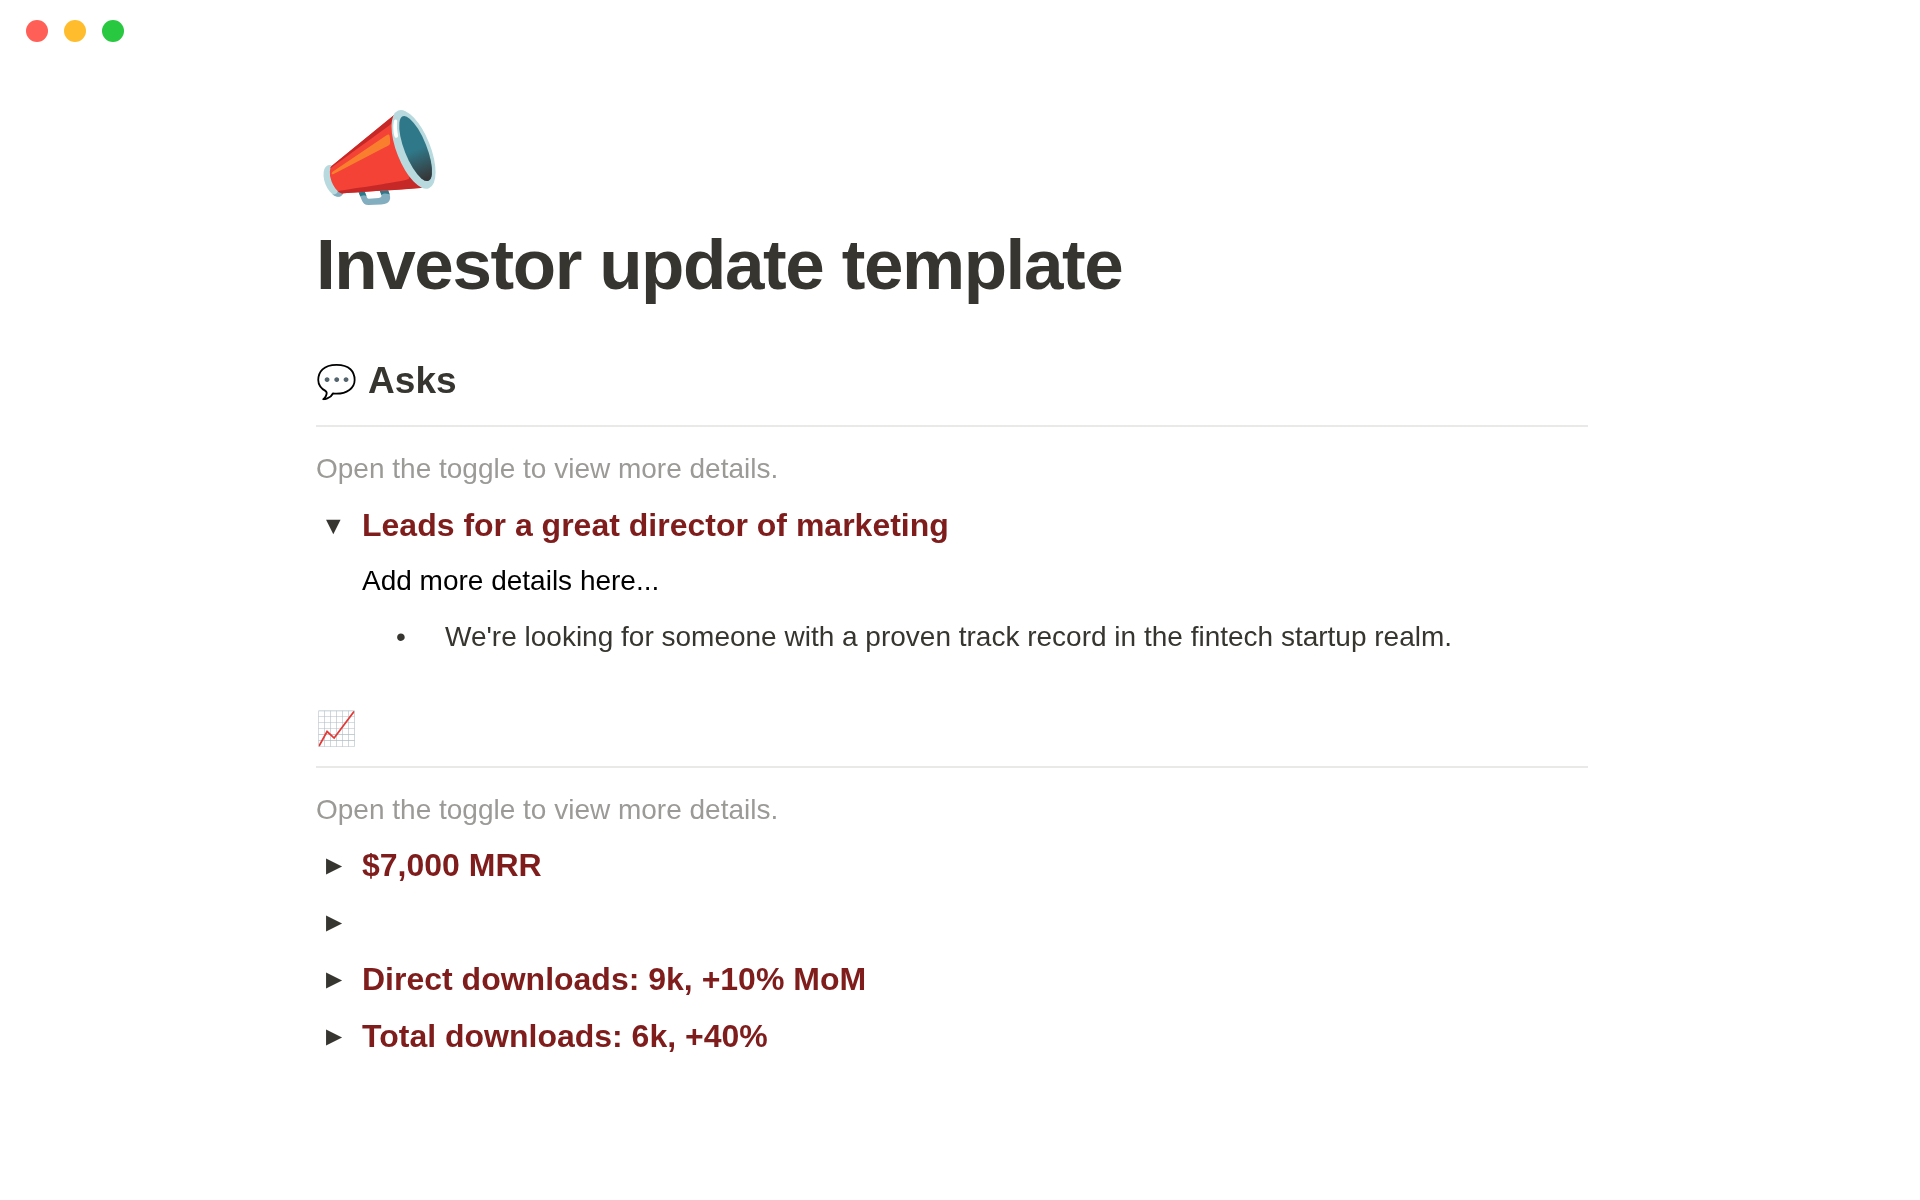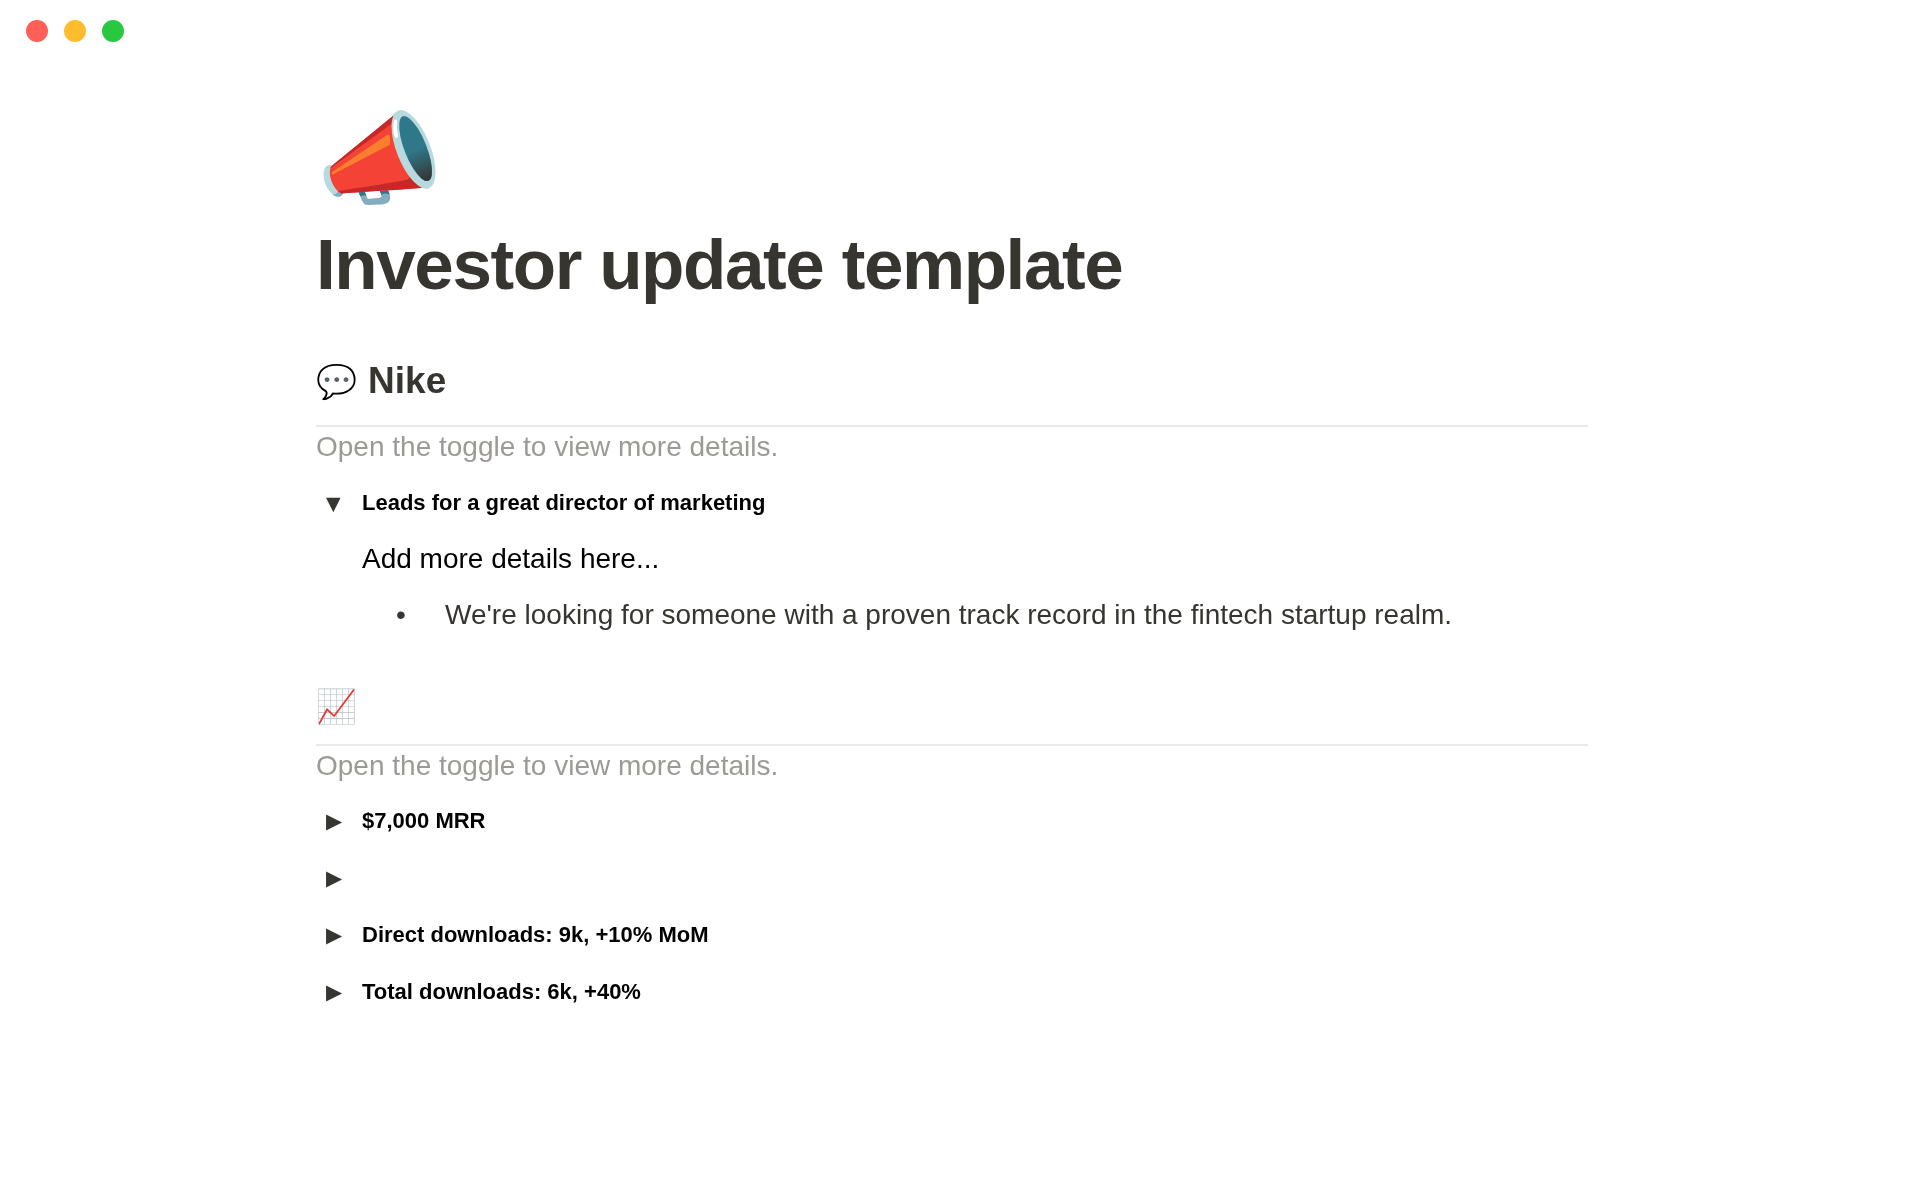--- a/index.html
+++ b/index.html
@@ -103,20 +103,21 @@
     height: 2px;
     background: #e9e9e7;
     width: 1272px;
     margin-top: 21px;
   }
 
   .hint {
     font-size: 28px;
     line-height: 1.45;
     color: #9b9a97;
+    margin-top: 22px;
   }
 
   
   .toggle-list {
     margin-top: 12px;
   }
   .toggle {
     margin-top: 13px;
   }
   .toggle-row {
@@ -130,24 +131,24 @@
     min-width: 46px;
     padding-left: 10px;
     font-size: 21px;
     line-height: 44px;
     color: #37352f;
     font-family: "DejaVu Sans", sans-serif;
     user-select: none;
   }
   .toggle-arrow.open  { font-size: 19px; }
   .toggle-title {
-    font-size: 22px;
+    font-size: 32px;
     font-weight: 700;
     line-height: 44px;
-    color: #000000;
+    color: #7f1d1d;
     white-space: nowrap;
   }
 
   .toggle-children {
     padding-left: 46px;
   }
   .child-hint {
     font-size: 28px;
     line-height: 1.45;
     color: #000000;
@@ -189,21 +190,21 @@
 <div class="page">
   <div class="content">
 
     <div class="page-emoji">📣</div>
 
     <div class="page-title">Investor update template</div>
 
     <div class="section">
       <div class="section-heading">
         <span class="head-emoji">💬</span>
-        <span>Nike</span>
+        <span>Asks</span>
       </div>
       <div class="divider"></div>
 
       <div class="hint">Open the toggle to view more details.</div>
 
       <div class="toggle-list">
         <div class="toggle">
           <div class="toggle-row">
             <span class="toggle-arrow open">▼</span>
             <span class="toggle-title">Leads for a great director of marketing</span>

